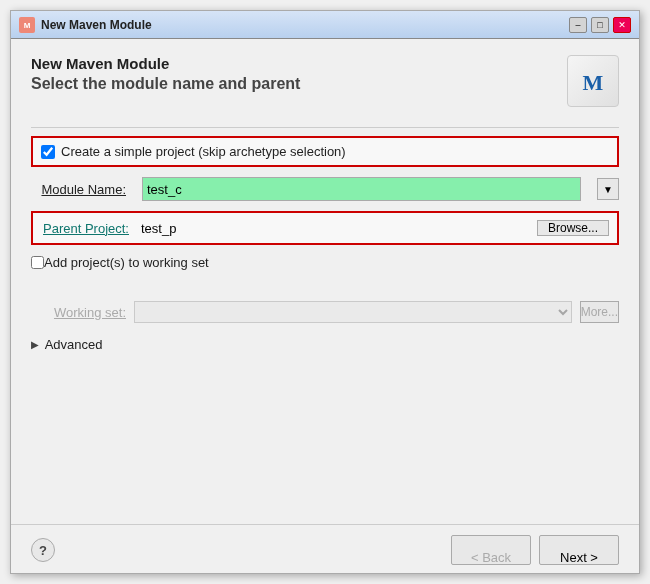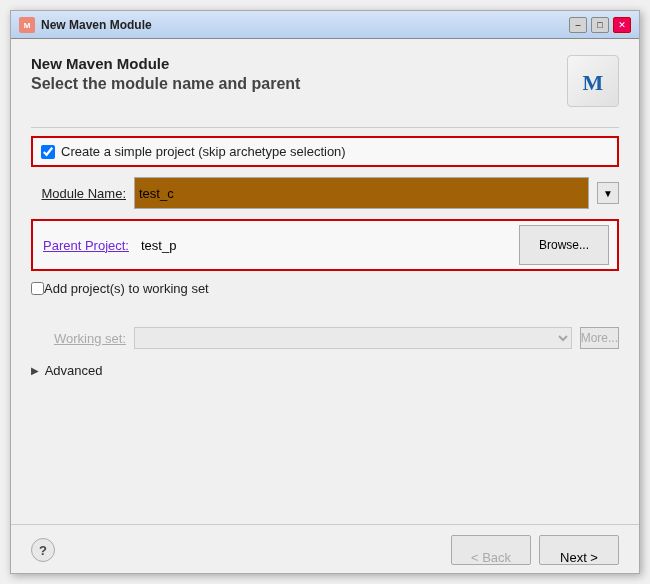--- a/index.html
+++ b/index.html
@@ -127,34 +127,34 @@
       height: 14px;
       cursor: pointer;
     }
     .checkbox-label {
       font-size: 13px;
       color: #222;
     }
     .field-row {
       display: flex;
       align-items: center;
-      gap: 8px;
+      gap: 16px;
     }
     .field-label {
       font-size: 13px;
       color: #222;
       min-width: 95px;
       text-align: right;
       text-decoration: underline;
     }
     .field-input {
       flex: 1;
-      height: 32px;
-      border: 1px solid #aaa;
-      background: #a16207;
+      height: 24px;
+      border: 1px solid #aaa;
+      background: #86efac;
       padding: 2px 4px;
       font-size: 13px;
     }
     .field-dropdown {
       width: 22px;
       height: 22px;
       border: 1px solid #aaa;
       background: #e8e8e8;
       display: flex;
       align-items: center;
@@ -165,36 +165,36 @@
     .parent-row {
       display: flex;
       align-items: center;
       gap: 8px;
       border: 2px solid #cc0000;
       padding: 4px 8px;
       background: #f8f8f8;
     }
     .parent-label {
       font-size: 13px;
-      color: #6d28d9;
+      color: #0f766e;
       min-width: 88px;
       text-align: right;
       text-decoration: underline;
     }
     .parent-input {
       flex: 1;
       height: 22px;
       border: none;
       background: transparent;
       padding: 2px 4px;
       font-size: 13px;
     }
     .browse-btn {
-      height: 40px;
-      padding: 0 19px;
+      height: 16px;
+      padding: 0 10px;
       border: 1px solid #aaa;
       background: #e8e8e8;
       font-size: 12px;
       cursor: pointer;
       white-space: nowrap;
     }
     .working-set-row {
       display: flex;
       align-items: center;
       gap: 0;

